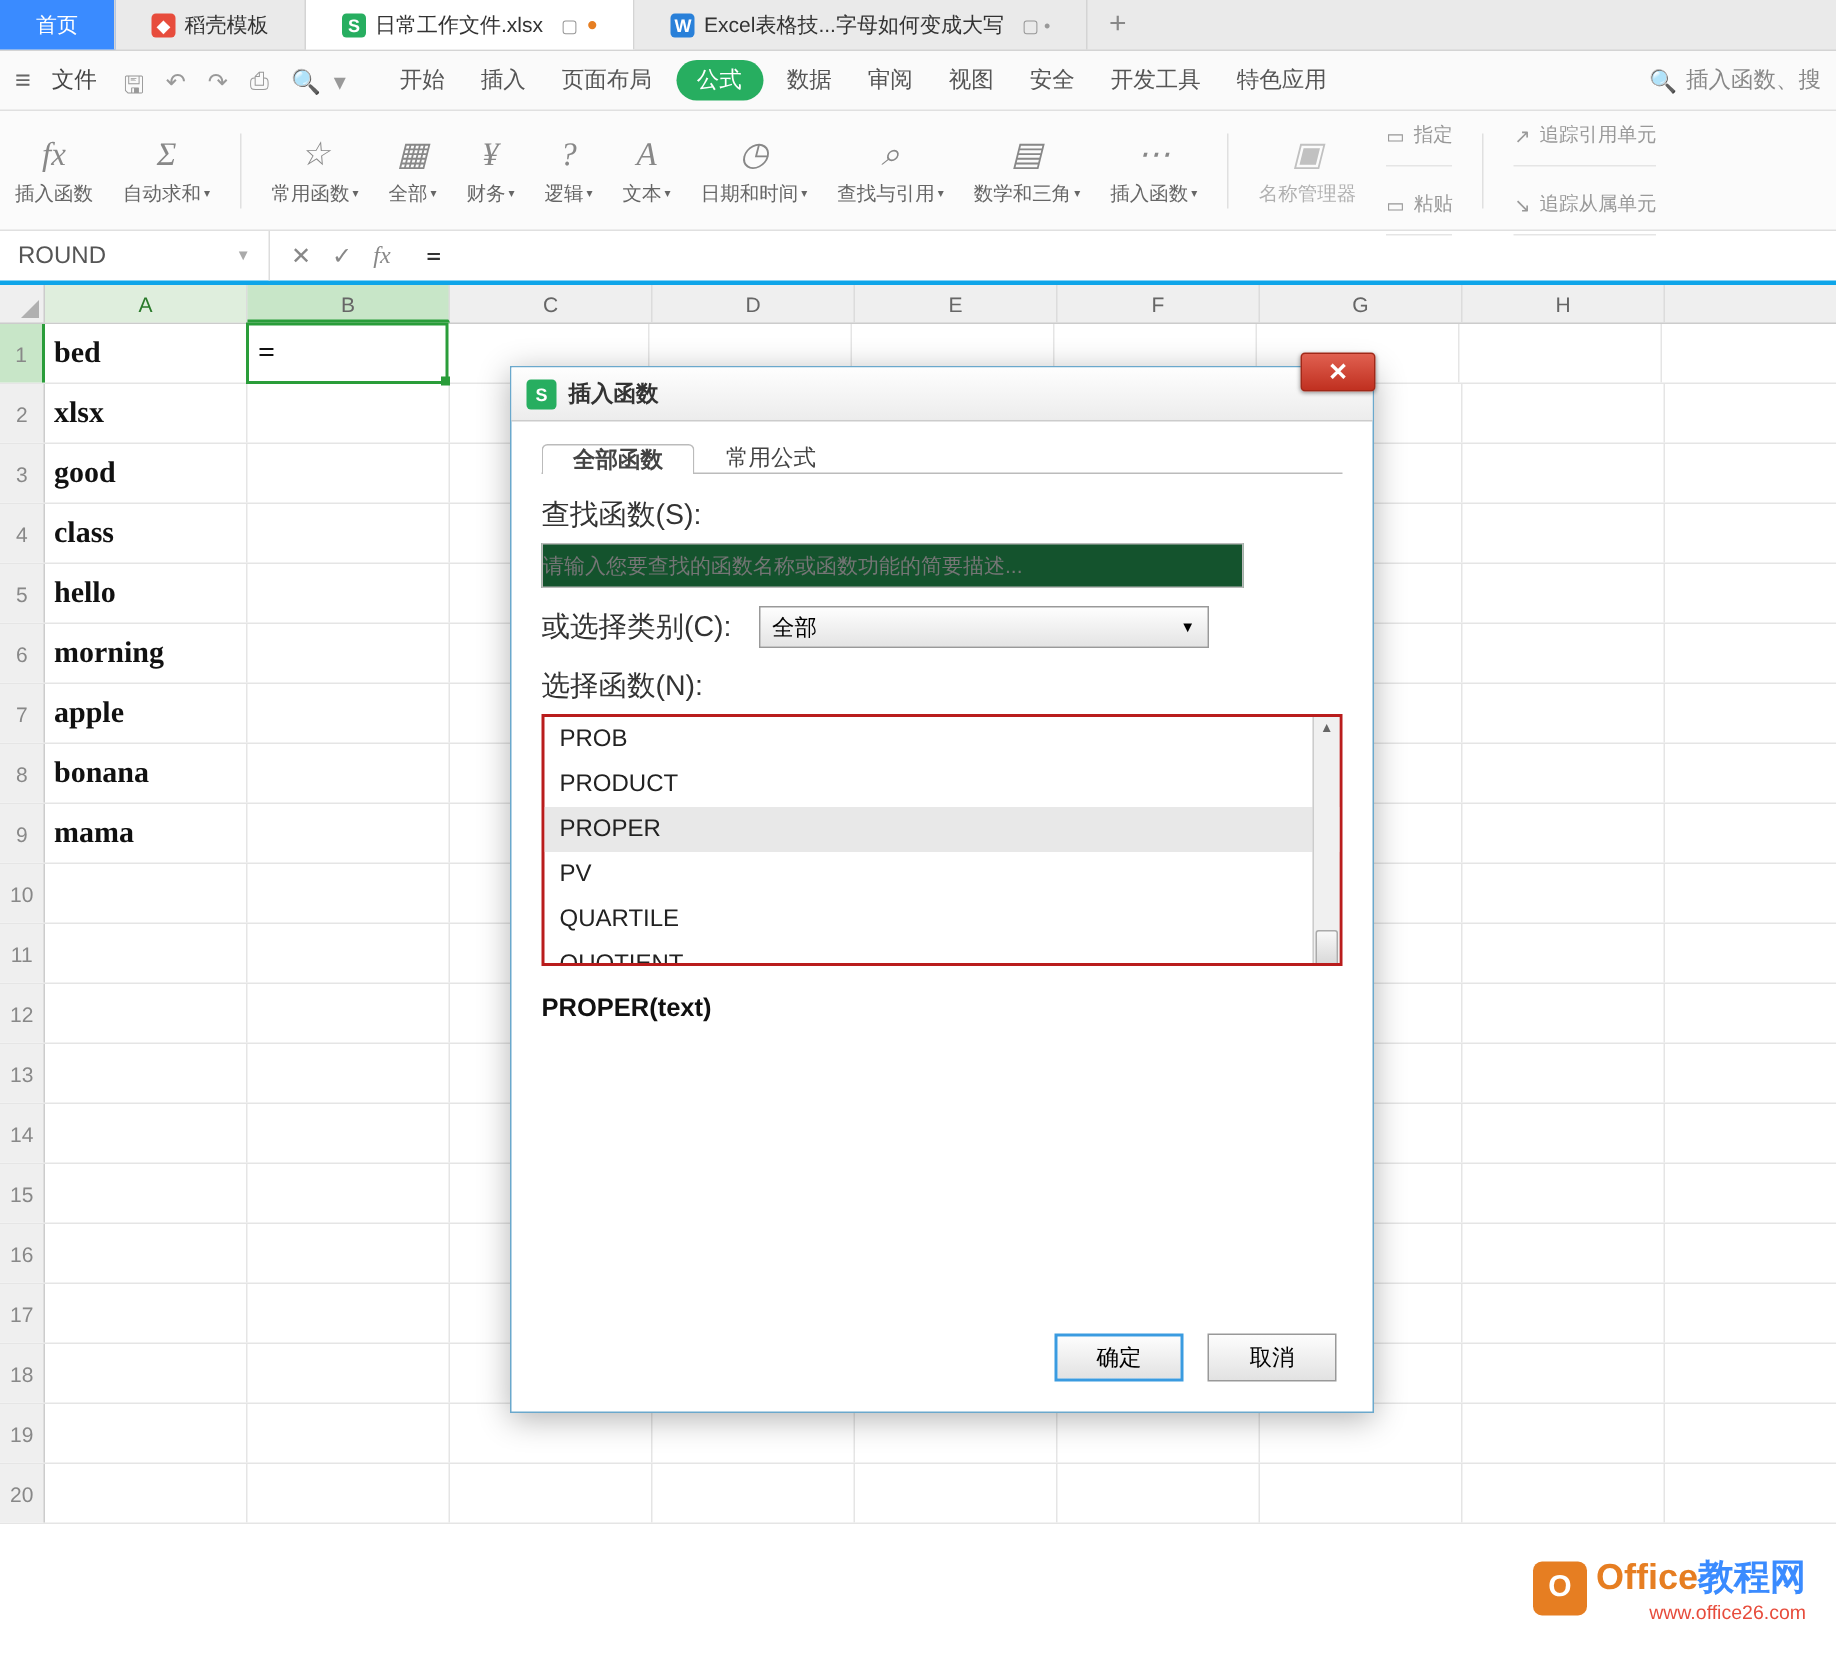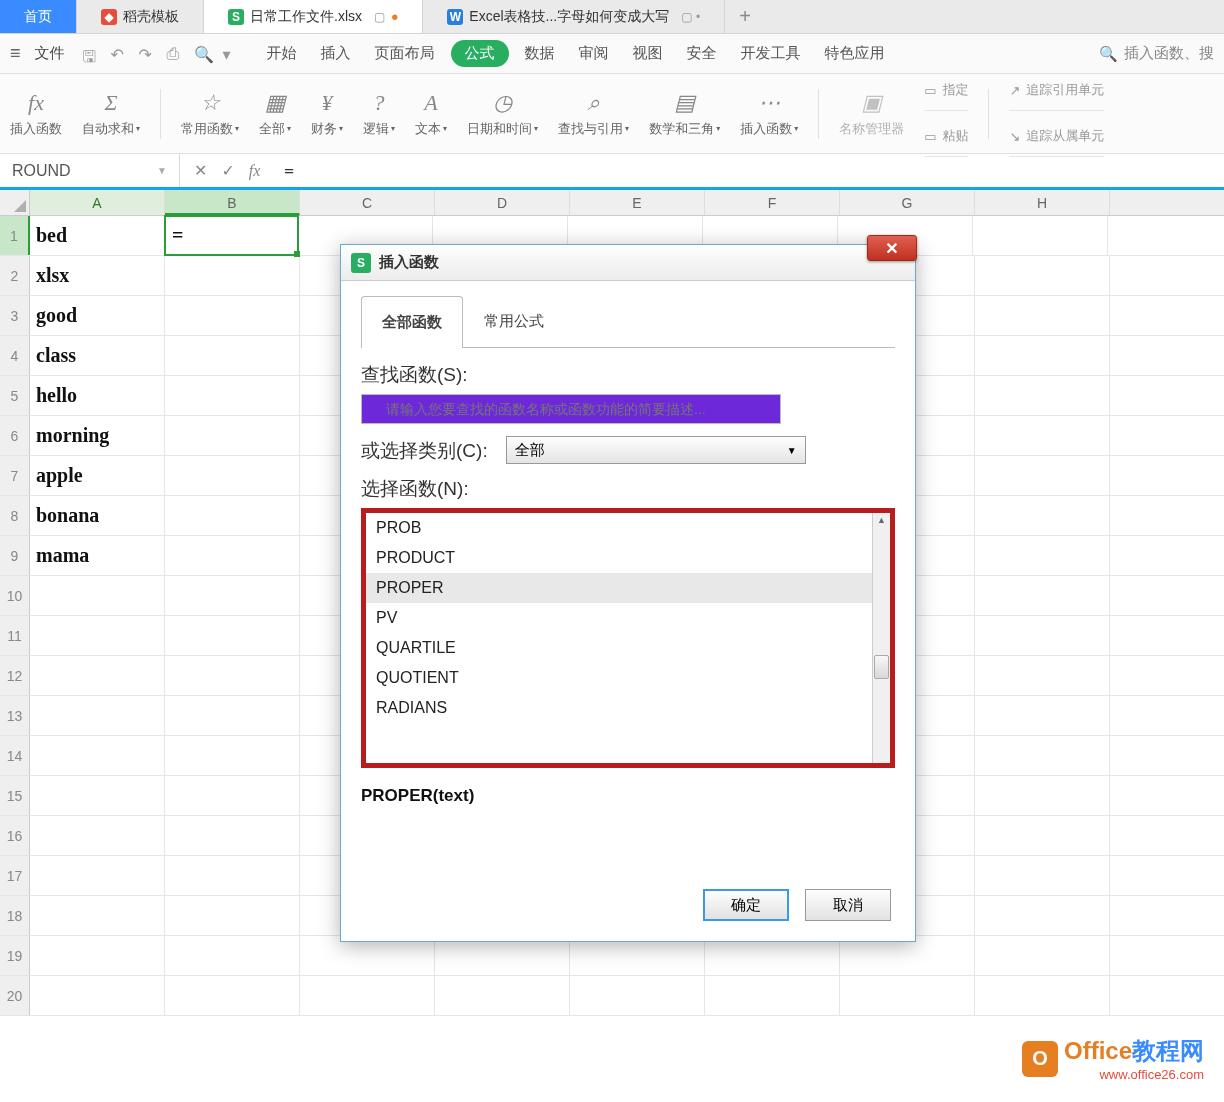--- a/index.html
+++ b/index.html
@@ -64,28 +64,28 @@
 .cell.active:after { content:""; position:absolute; right:-3px; bottom:-3px; width:6px; height:6px; background:#2a9d3a; }
 
 
 .dialog { position:absolute; left:340px; top:244px; width:576px; height:698px; background:#fff; border:1px solid #6aa8cc; box-shadow:0 4px 20px rgba(0,0,0,.3); }
 .dlg-title { height:36px; background:linear-gradient(#fefefe,#ececec); border-bottom:1px solid #ccc; display:flex; align-items:center; padding:0 10px; gap:8px; position:relative; }
 .dlg-title .xls-icon { width:20px; height:20px; background:#27ae60; color:#fff; border-radius:3px; display:flex; align-items:center; justify-content:center; font-size:12px; font-weight:bold; }
 .dlg-title .txt { font-size:15px; color:#333; font-weight:bold; }
 .dlg-close { position:absolute; right:-2px; top:-10px; width:50px; height:26px; background:linear-gradient(#e06050,#c03020); border:1px solid #a02818; border-radius:3px; color:#fff; display:flex; align-items:center; justify-content:center; font-size:16px; font-weight:bold; box-shadow:0 1px 3px rgba(0,0,0,.4); }
 .dlg-body { padding:14px 20px; }
 .dlg-tabs { display:flex; border-bottom:1px solid #bbb; margin-bottom:14px; }
-.dlg-tab { padding:16px 20px; font-size:15px; color:#444; border:1px solid transparent; border-bottom:none; }
+.dlg-tab { padding:0 20px; font-size:15px; color:#444; border:1px solid transparent; border-bottom:none; }
 .dlg-tab.active { background:#fff; border-color:#bbb; border-radius:4px 4px 0 0; position:relative; top:1px; font-weight:bold; }
 .dlg-lbl { font-size:19px; color:#333; margin-bottom:6px; }
-.dlg-input { width:420px; height:30px; border:1px solid #bbb; padding:0 24px; color:#aaa; font-size:14px; background:#6d28d9; }
-.dlg-row { display:flex; align-items:flex-end; gap:18px; margin:12px 0; }
+.dlg-input { width:468px; height:30px; border:1px solid #bbb; padding:0 0; color:#aaa; font-size:14px; background:#14532d; }
+.dlg-row { display:flex; align-items:center; gap:18px; margin:12px 0; }
 .dlg-select { width:300px; height:28px; border:1px solid #999; background:linear-gradient(#fefefe,#e4e4e4); padding:0 8px; font-size:15px; display:flex; align-items:center; justify-content:space-between; }
 .dlg-select .dd { font-size:10px; }
-.dlg-list { border:5px solid #b91c1c; height:260px; overflow:hidden; position:relative; background:#fff; }
+.dlg-list { border:2px solid #b91c1c; height:168px; overflow:hidden; position:relative; background:#fff; }
 .dlg-list .item { padding:6px 10px; font-size:16px; color:#222; }
 .dlg-list .item.sel { background:#e8e8e8; }
 .dlg-list .scroll { position:absolute; right:0; top:0; width:18px; height:100%; background:#f0f0f0; border-left:1px solid #ccc; }
 .dlg-list .thumb { position:absolute; right:1px; top:142px; width:15px; height:24px; background:linear-gradient(#f8f8f8,#d8d8d8); border:1px solid #aaa; border-radius:2px; }
 .dlg-list .arrow { position:absolute; right:1px; width:15px; height:15px; font-size:9px; text-align:center; color:#666; }
 .dlg-sig { margin-top:18px; font-size:17px; font-weight:bold; color:#111; }
 .dlg-desc { margin-top:16px; font-size:15px; color:#222; line-height:1.7; }
 .dlg-btns { position:absolute; bottom:20px; right:24px; display:flex; gap:16px; }
 .dlg-btn { width:86px; height:32px; border:1px solid #999; background:linear-gradient(#fdfdfd,#e2e2e2); font-size:15px; display:flex; align-items:center; justify-content:center; }
 .dlg-btn.primary { border:2px solid #3a9be0; }

